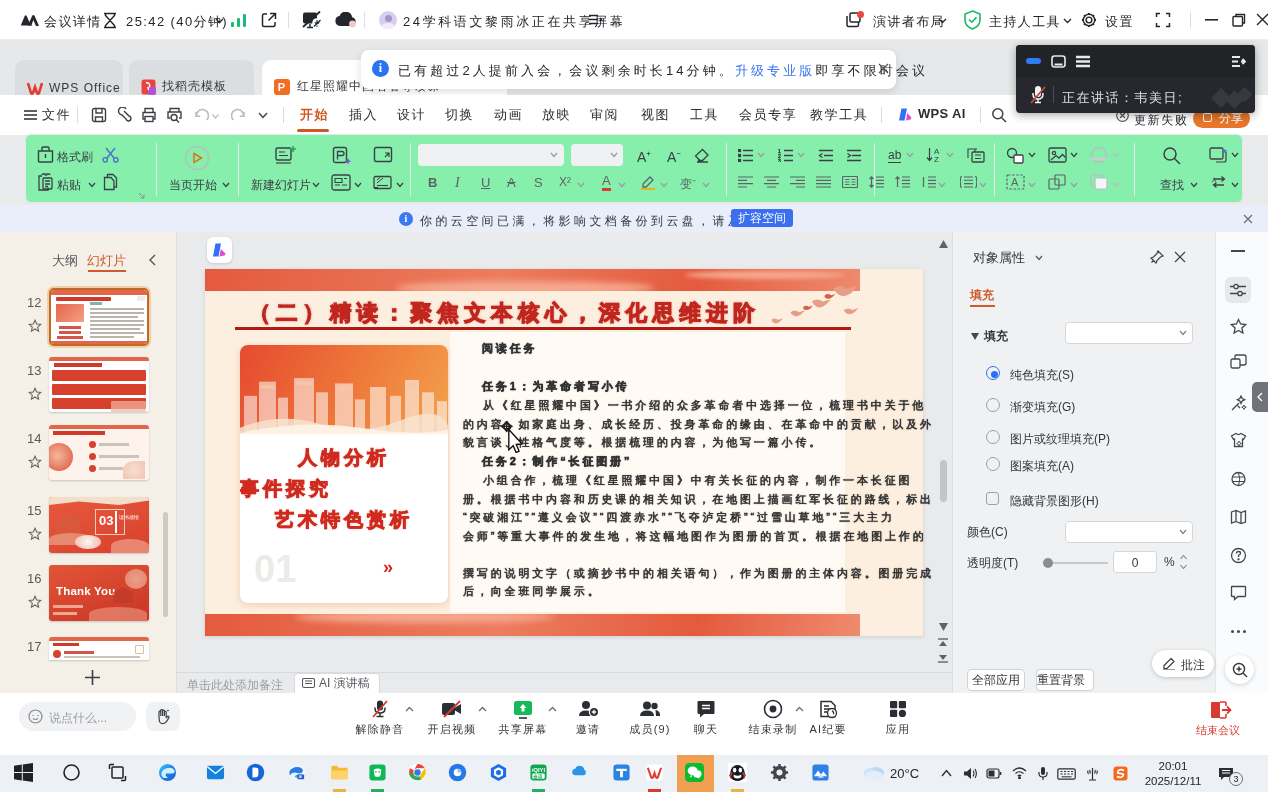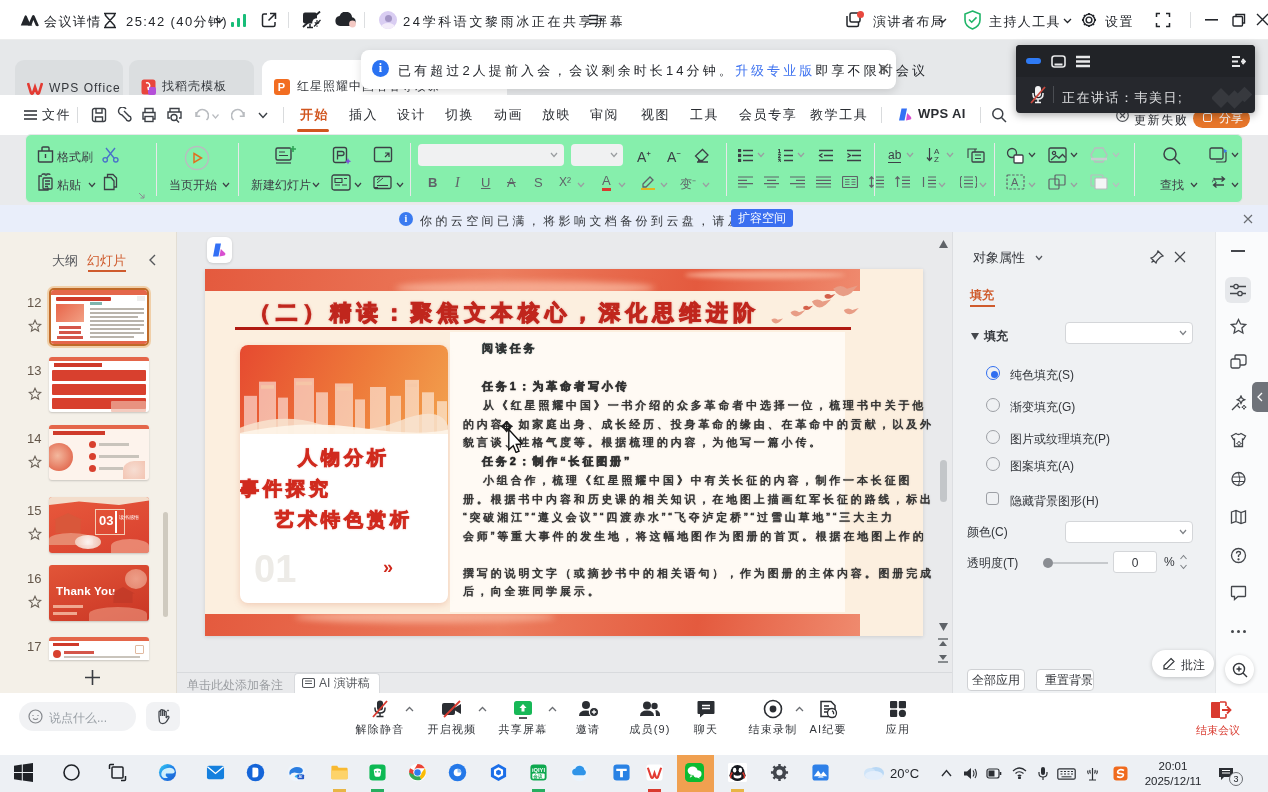--- a/index.html
+++ b/index.html
@@ -741,21 +741,21 @@
     </svg>
   <span class="abs" style="left:14px;top:323px">透明度(T)</span>
   <div class="abs" style="left:90px;top:326px;width:10px;height:10px;border-radius:50%;background:#8a8d92"></div>
   <div class="abs" style="left:100px;top:330px;width:55px;height:2px;background:#c6c9cc"></div>
   <div class="abs" style="left:160px;top:319px;width:44px;height:22px;background:#fff;border:1px solid #d4d6d9;border-radius:3px;text-align:center;line-height:22px">0</div>
   <span class="abs" style="left:211px;top:323px">%</span>
   <svg class="abs" style="left:226px;top:321px" width="9" height="18" viewBox="0 0 9 18" fill="none" stroke="#7d8085" stroke-width="1.1">
       <path d="M1.5 6 L4.5 2.5 L7.5 6 M1.5 12 L4.5 15.5 L7.5 12"></path>
     </svg>
   <div class="abs" style="left:14px;top:437px;width:58px;height:22px;background:#fff;border:1px solid #cfd1d4;border-radius:4px;text-align:center;line-height:21px;font-size:12px">全部应用</div>
-  <div class="abs" style="left:83px;top:437px;width:58px;height:22px;background:#fff;border:1px solid #cfd1d4;border-radius:4px;text-align:right;line-height:21px;font-size:12px">重置背景</div>
+  <div class="abs" style="left:83px;top:437px;width:58px;height:22px;background:#fff;border:1px solid #cfd1d4;border-radius:4px;text-align:left;line-height:21px;font-size:12px">重置背景</div>
 </div>
 <div id="rightstrip">
   <div class="abs" style="left:15px;top:18px;width:14px;height:2px;background:#44474c"></div>
   <div class="abs" style="left:9px;top:45px;width:26px;height:26px;background:#e6e8eb;border-radius:6px"></div>
   <svg class="abs" style="left:14px;top:51px" width="16" height="14" viewBox="0 0 16 14" fill="none" stroke="#44474c" stroke-width="1.3">
       <path d="M0 3.5 h4 M8 3.5 h8 M0 10.5 h8 M12 10.5 h4"></path>
       <circle cx="6" cy="3.5" r="2.2"></circle>
       <circle cx="10" cy="10.5" r="2.2"></circle>
     </svg>
   <svg class="abs" style="left:14px;top:86px" width="17" height="17" viewBox="0 0 17 17" fill="none" stroke="#44474c" stroke-width="1.3">

